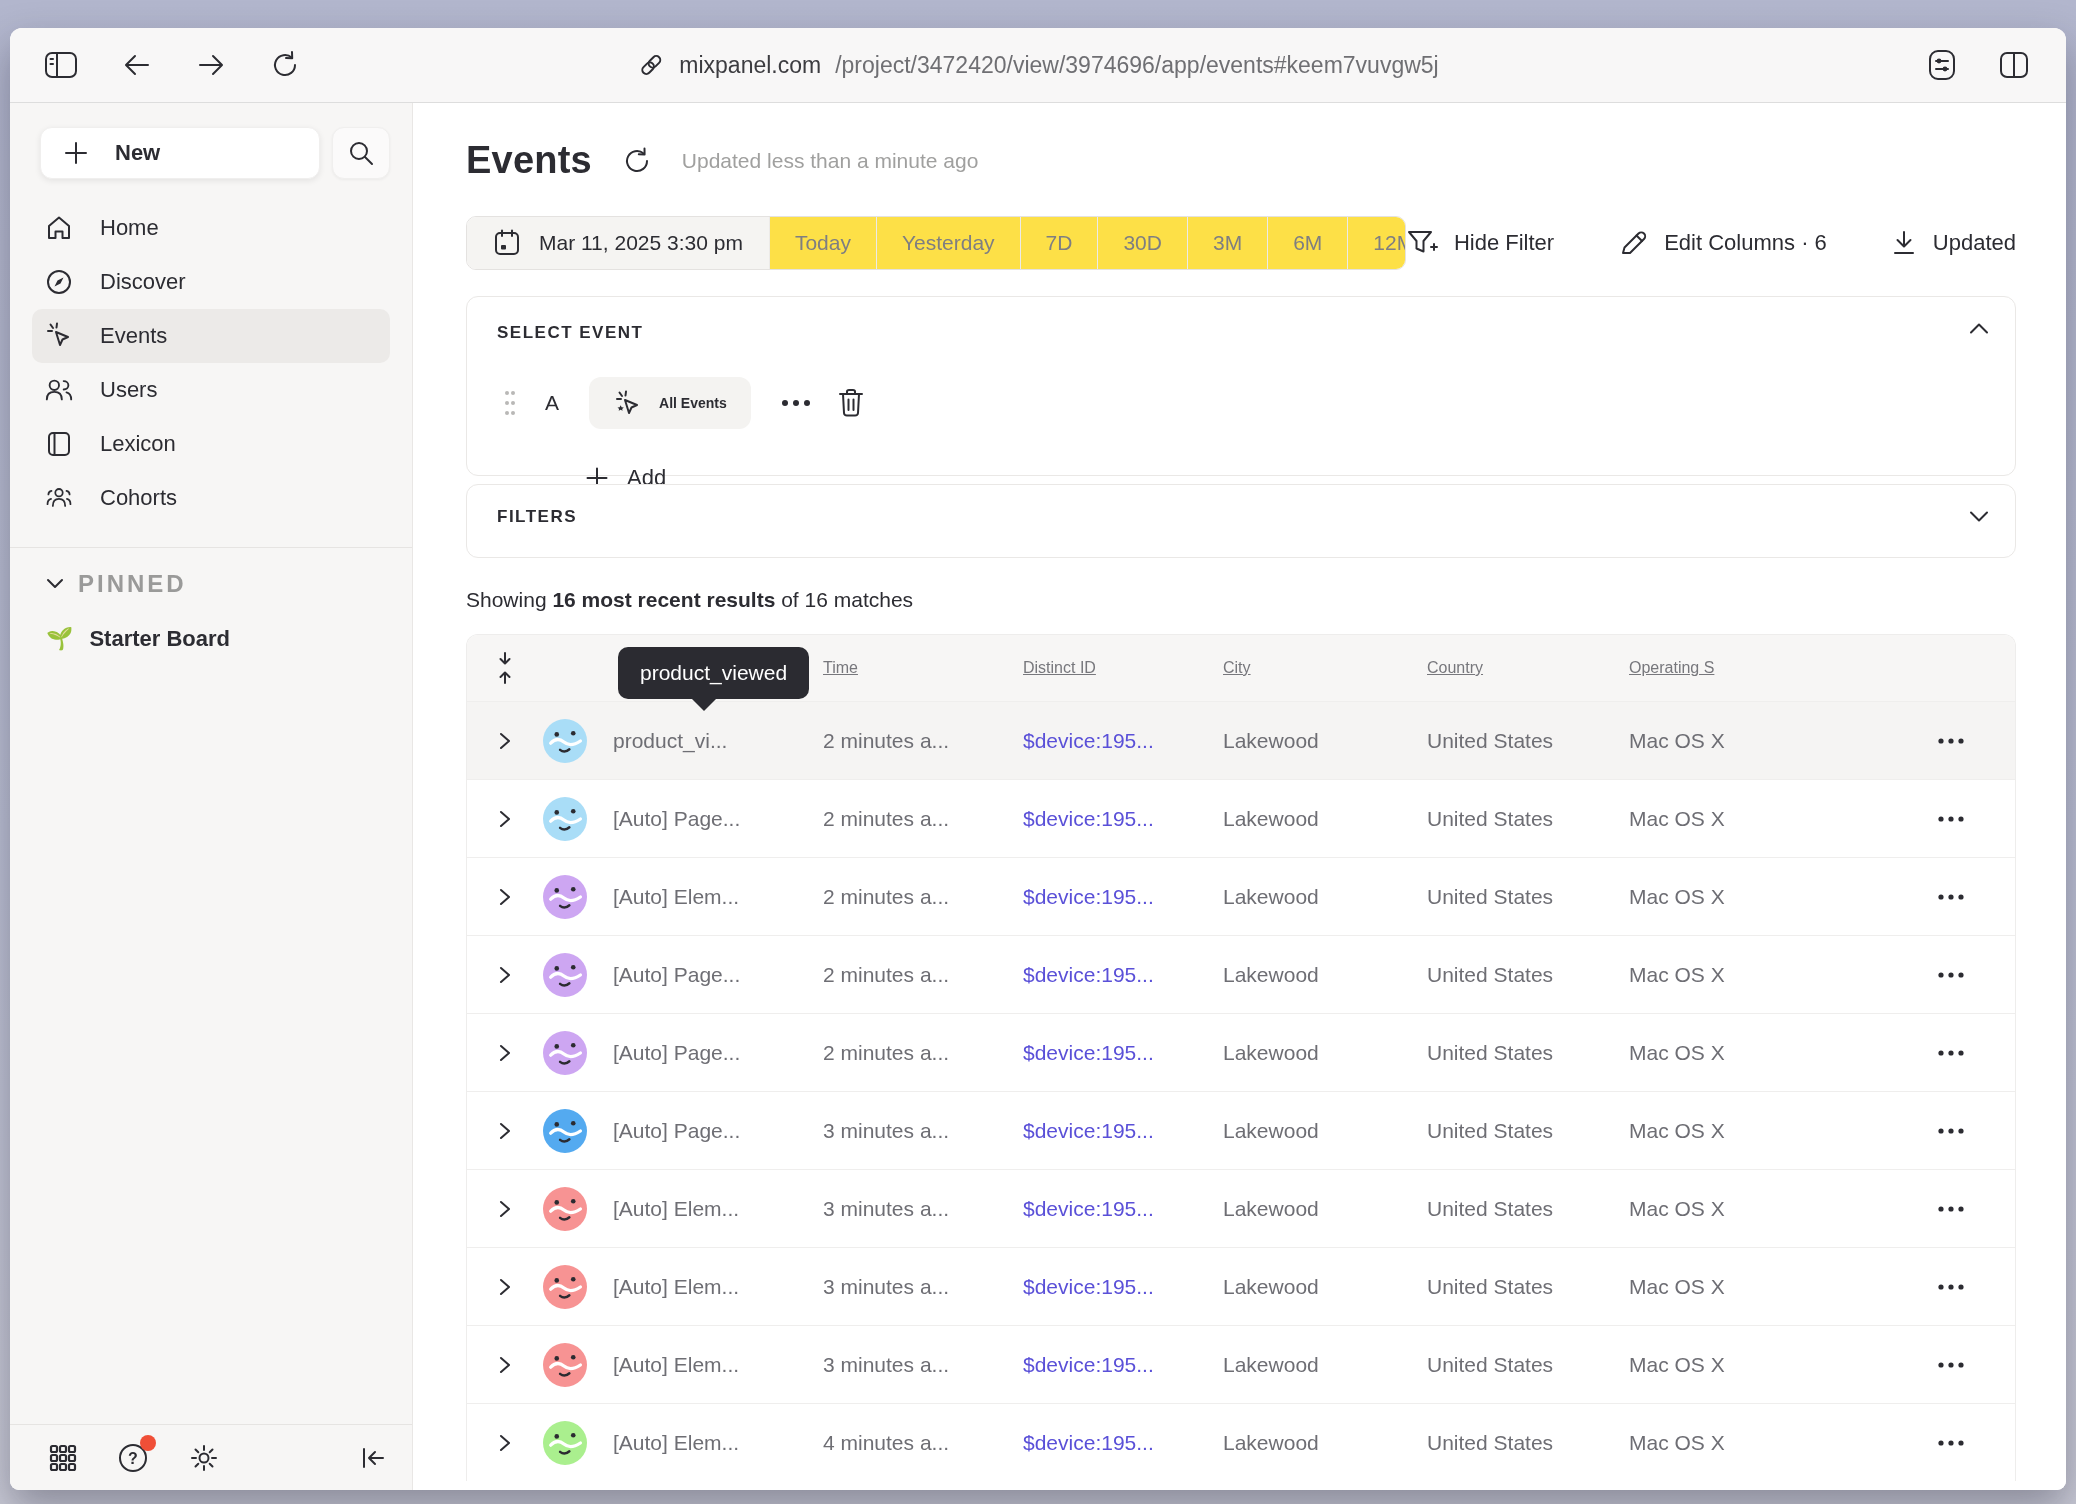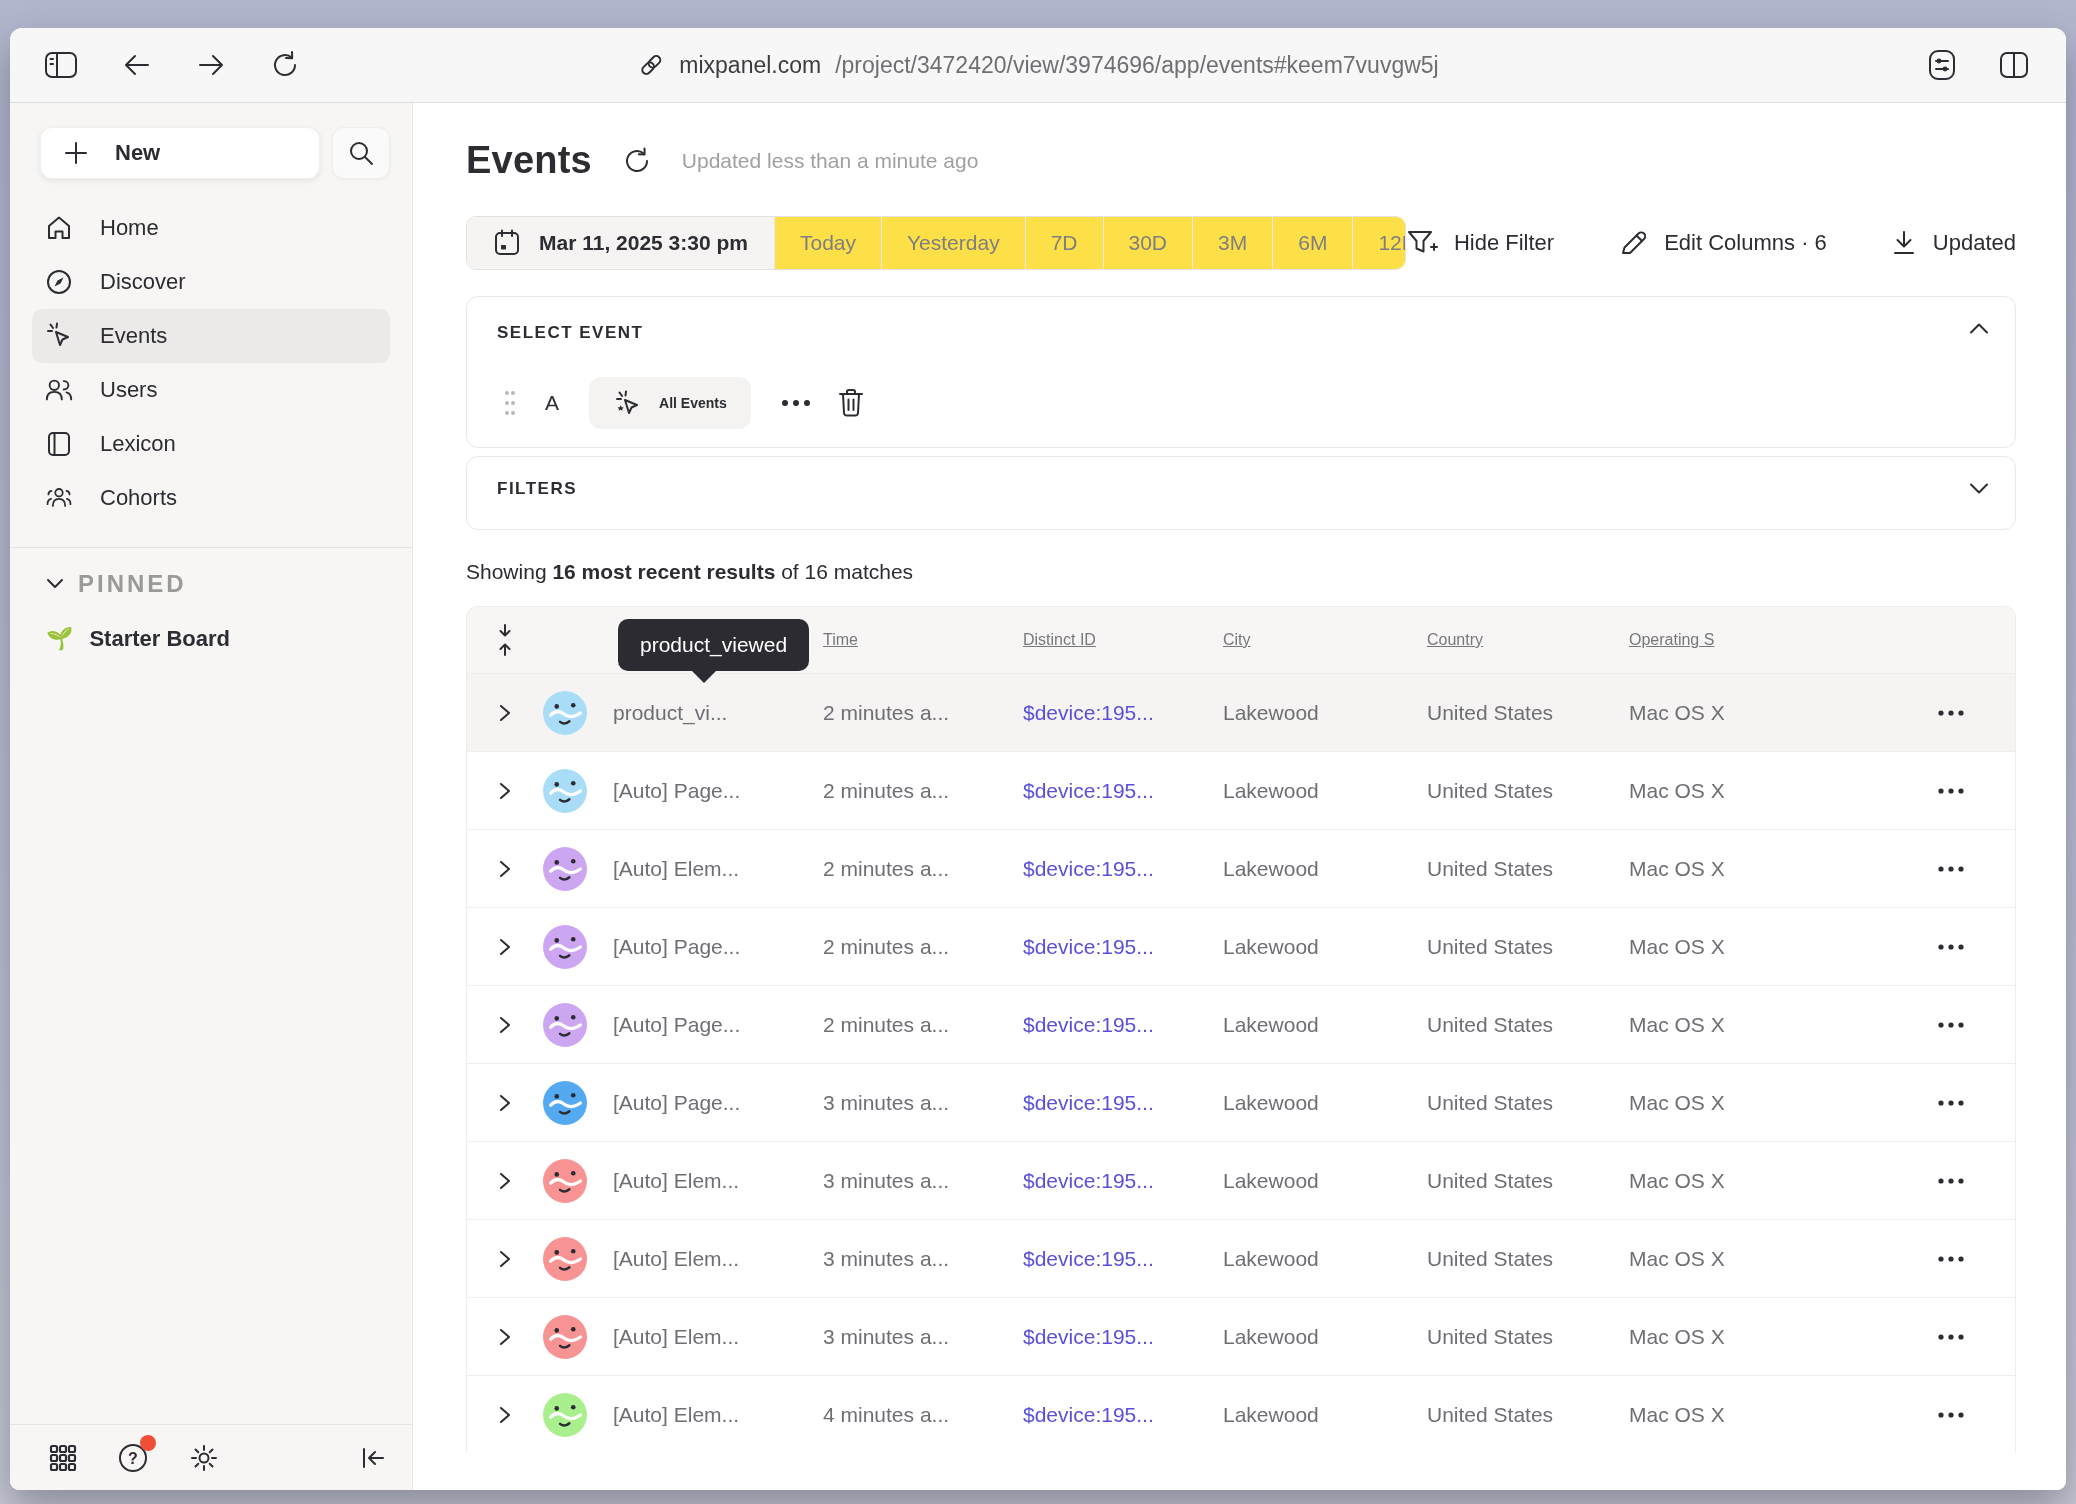--- a/index.html
+++ b/index.html
@@ -75,29 +75,29 @@
   .updated { font-size:21px; color:#a0a09f; }
 
   
   .filter-bar { display:flex; align-items:center; margin-top:34px; }
   .seg-group { display:flex; border:1px solid #e4e2e0; border-radius:10px; overflow:hidden;
     height:54px; background:#fff; }
   .seg { display:flex; align-items:center; justify-content:center; padding:0 25px;
     font-size:21px; color:#7e7e82; border-right:1px solid #eceae8; cursor:pointer;
     white-space:nowrap; background:#fde047; }
   .seg:last-child { border-right:none; }
-  .seg.sel { background:#f5f4f2; color:#2c2c32; gap:18px; padding:0 26px;font-weight:bold; }
+  .seg.sel { background:#f5f4f2; color:#2c2c32; gap:18px; padding:0 26px; }
 
   .fb-actions { display:flex; align-items:center; margin-left:auto; gap:64px; }
   .txt-btn { display:flex; align-items:center; gap:16px; cursor:pointer; white-space:nowrap; }
   .txt-btn .tb-label { font-size:22px; color:#2c2c32; }
 
   
   .card { border:1px solid #eae8e6; border-radius:12px; background:#fff; position:relative; }
-  .select-card { margin-top:26px; height:152px; padding:26px 30px; }
+  .select-card { margin-top:26px; height:180px; padding:26px 30px; }
   .card-title { font-size:17px; font-weight:bold; letter-spacing:1.5px; color:#2c2c32; }
   .card-chev { position:absolute; right:26px; top:24px; cursor:pointer; }
   .event-row { display:flex; align-items:center; margin-top:34px; gap:0; }
   .drag-dots { margin-left:6px; margin-right:28px; cursor:grab; }
   .letter { font-size:21px; color:#2c2c32; margin-right:30px; }
   .event-pill { display:flex; align-items:center; gap:16px; background:#f4f3f1; border-radius:12px;
     height:52px; padding:0 24px; cursor:pointer; }
   .event-pill .ep-label { font-size:14px; font-weight:bold; color:#2c2c32; }
   .more-dots { margin:0 24px 0 28px; cursor:pointer; }
   .trash { cursor:pointer; }

